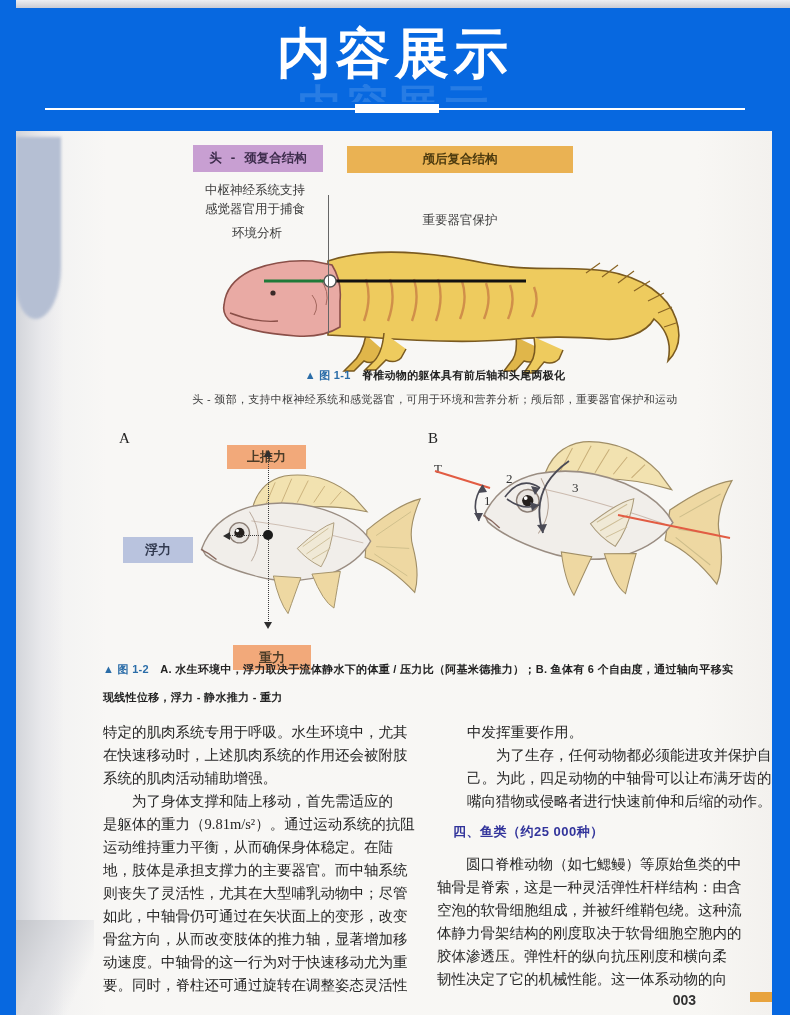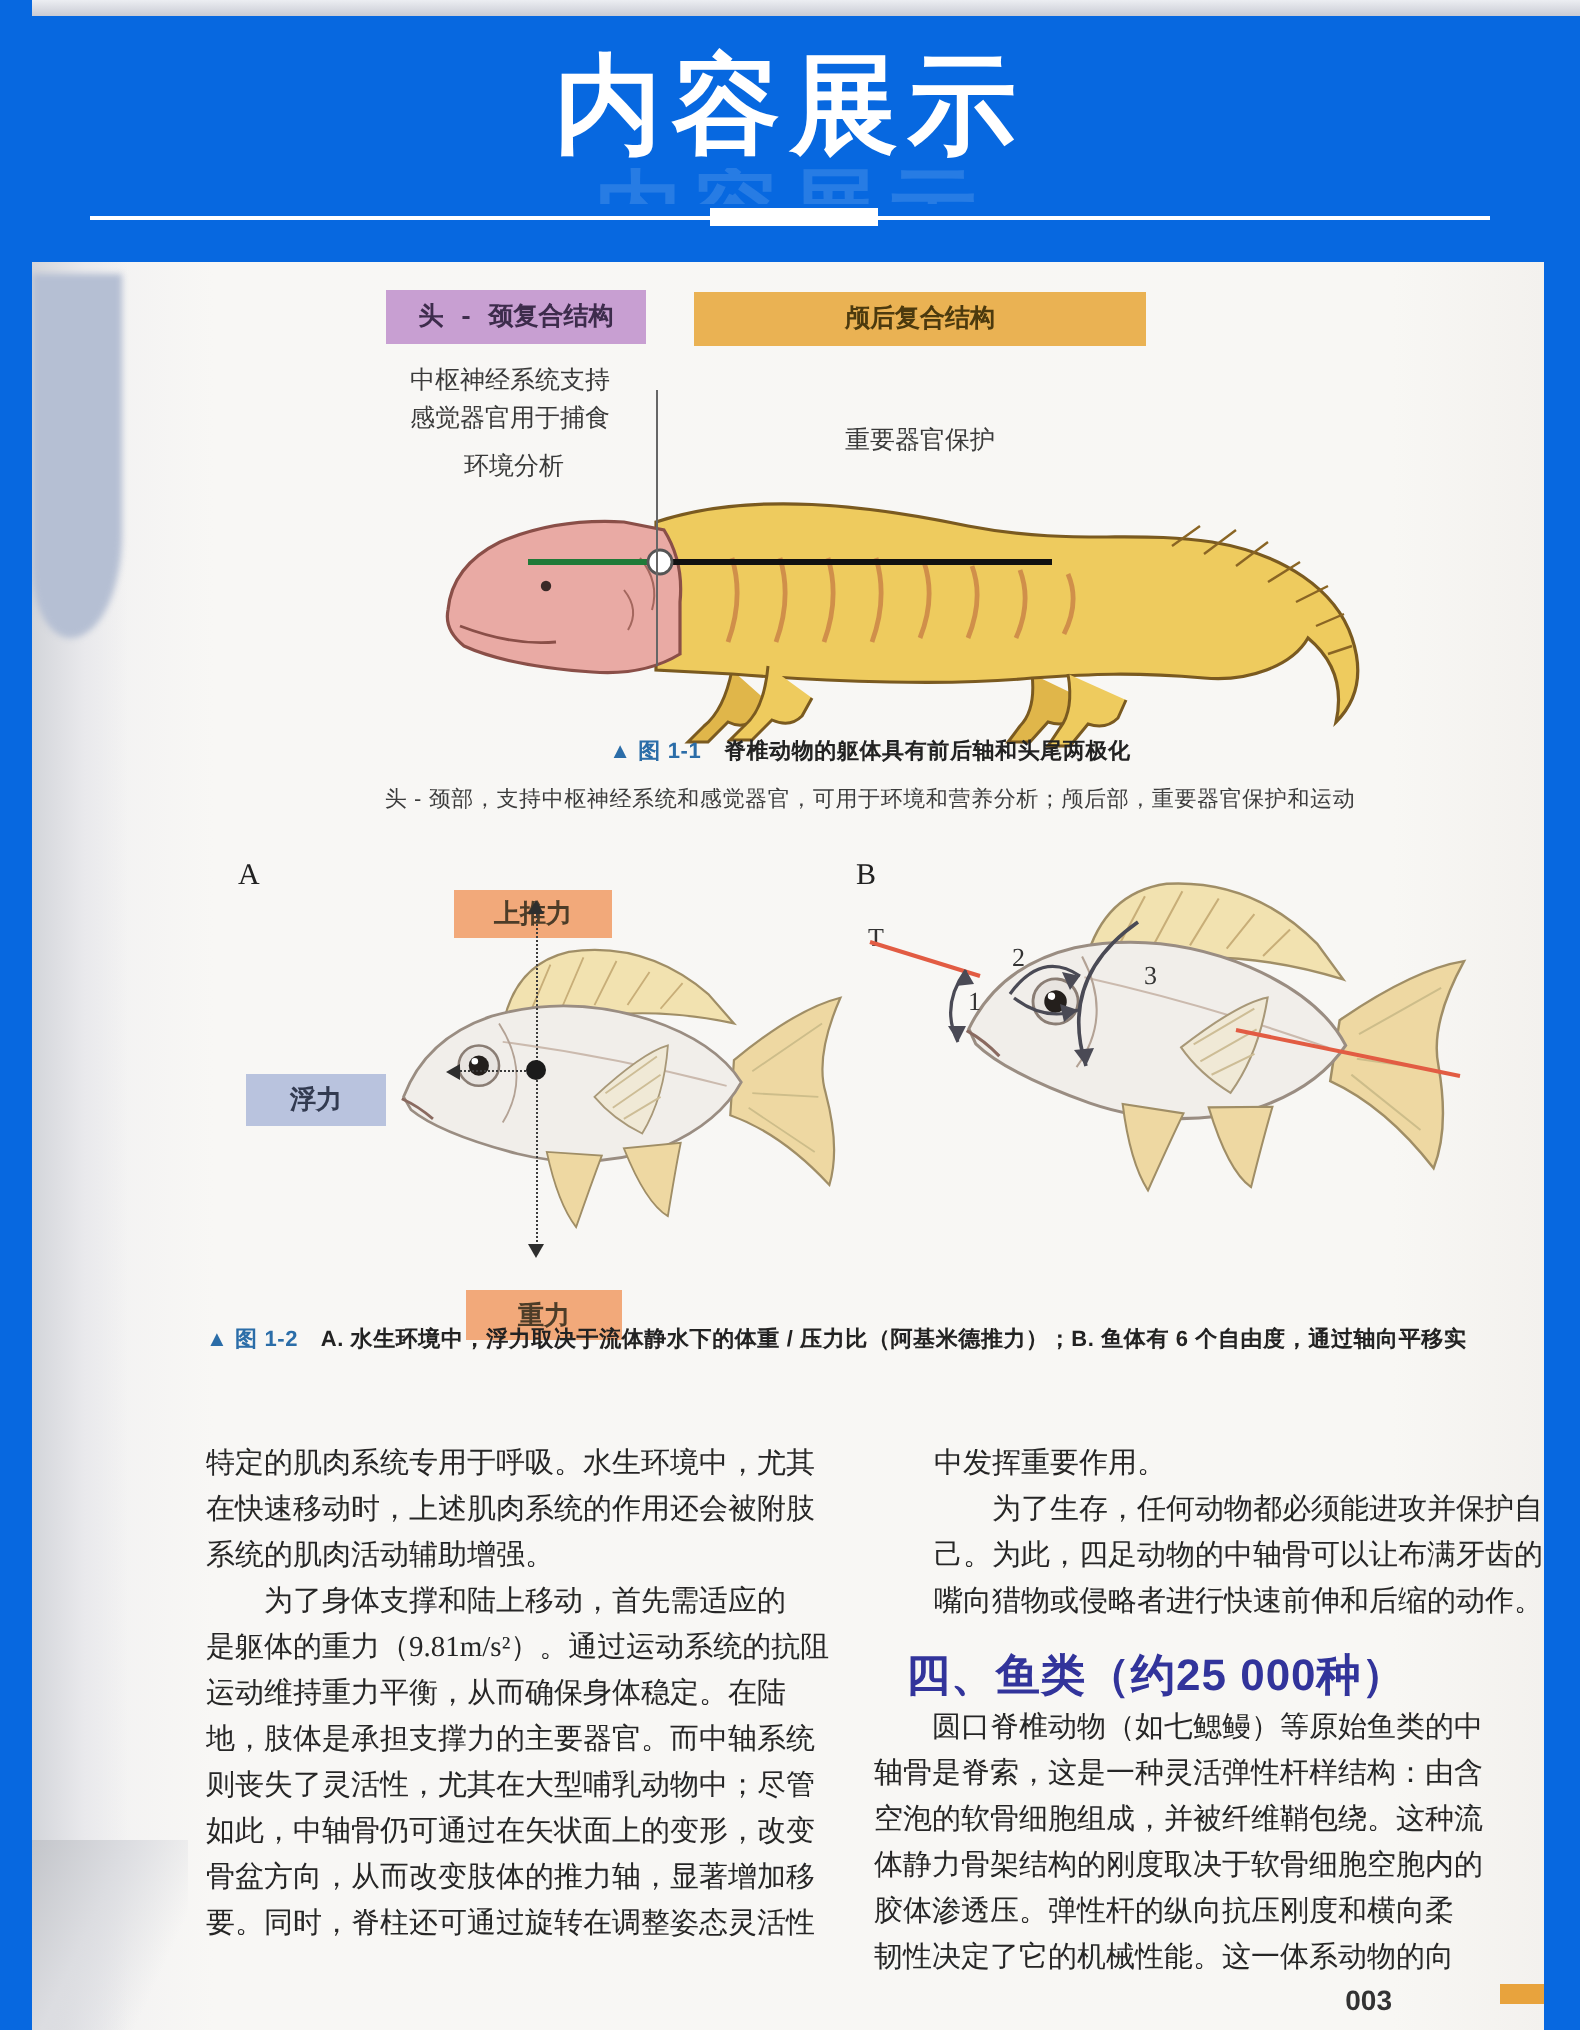--- a/index.html
+++ b/index.html
@@ -50,21 +50,21 @@
   .hdash{left:214px;top:404px;width:37px;height:1px;border-top:1.5px dotted #3a3a3a;}
   .arr{width:0;height:0;}
   .arr-up{border-left:4px solid transparent;border-right:4px solid transparent;border-bottom:7px solid #2e2e2e;}
   .arr-down{border-left:4px solid transparent;border-right:4px solid transparent;border-top:7px solid #2e2e2e;}
   .arr-left{border-top:4px solid transparent;border-bottom:4px solid transparent;border-right:7px solid #2e2e2e;}
   .cg-dot{left:247px;top:399px;width:10px;height:10px;border-radius:50%;background:#1b1b1b;}
   .bnum{font-family:"Liberation Serif",serif;font-size:13px;color:#333;}
   
   .col{width:334px;font-family:"Liberation Serif",serif;font-size:14.5px;line-height:23px;color:#262626;}
   .col div{white-space:nowrap;}
-  .sec-heading{left:437px;top:692px;font-size:22px;font-weight:bold;color:#32349b;letter-spacing:.5px;}
+  .sec-heading{left:437px;top:692px;font-size:13px;font-weight:bold;color:#32349b;letter-spacing:.5px;}
   .pagenum{left:604px;top:861px;width:76px;text-align:right;
     font-family:"Liberation Sans",sans-serif;font-size:14px;font-weight:bold;color:#333;}
   .pagetab{left:734px;top:861px;width:22px;height:10px;background:#e8a33d;}
 </style>
 </head>
 <body>
 
 <svg width="0" height="0" style="position:absolute" aria-hidden="true">
   <defs>
     <g id="fish">
@@ -185,32 +185,34 @@
   </svg>
   <div class="abs bnum" style="left:418px;top:330px;">T</div>
   <div class="abs bnum" style="left:468px;top:362px;">1</div>
   <div class="abs bnum" style="left:490px;top:340px;">2</div>
   <div class="abs bnum" style="left:556px;top:349px;">3</div>
 
   <div class="abs cap" style="left:87px;top:531px;width:664px;font-weight:bold;">
     <span class="cap-label">▲</span>
     <span class="cap-label">图 1-2</span>　<span>A. 水生环境中，浮力取决于流体静水下的体重 / 压力比（阿基米德推力）；B. 鱼体有 6 个自由度，通过轴向平移实</span>
   </div>
+  <div class="abs cap" style="left:87px;top:559px;width:664px;font-weight:bold;">现线性位移，浮力 - 静水推力 - 重力</div>
 
   <div class="abs col" style="left:87px;top:590px;">
     <div>特定的肌肉系统专用于呼吸。水生环境中，尤其</div>
     <div>在快速移动时，上述肌肉系统的作用还会被附肢</div>
     <div>系统的肌肉活动辅助增强。</div>
     <div>　　为了身体支撑和陆上移动，首先需适应的</div>
     <div>是躯体的重力（9.81m/s²）。通过运动系统的抗阻</div>
     <div>运动维持重力平衡，从而确保身体稳定。在陆</div>
     <div>地，肢体是承担支撑力的主要器官。而中轴系统</div>
     <div>则丧失了灵活性，尤其在大型哺乳动物中；尽管</div>
     <div>如此，中轴骨仍可通过在矢状面上的变形，改变</div>
     <div>骨盆方向，从而改变肢体的推力轴，显著增加移</div>
+    <div>动速度。中轴骨的这一行为对于快速移动尤为重</div>
     <div>要。同时，脊柱还可通过旋转在调整姿态灵活性</div>
   </div>
 
   <div class="abs col" style="left:421px;top:590px;margin-left:30px;">
     <div>中发挥重要作用。</div>
     <div>　　为了生存，任何动物都必须能进攻并保护自</div>
     <div>己。为此，四足动物的中轴骨可以让布满牙齿的</div>
     <div>嘴向猎物或侵略者进行快速前伸和后缩的动作。</div>
   </div>
 

